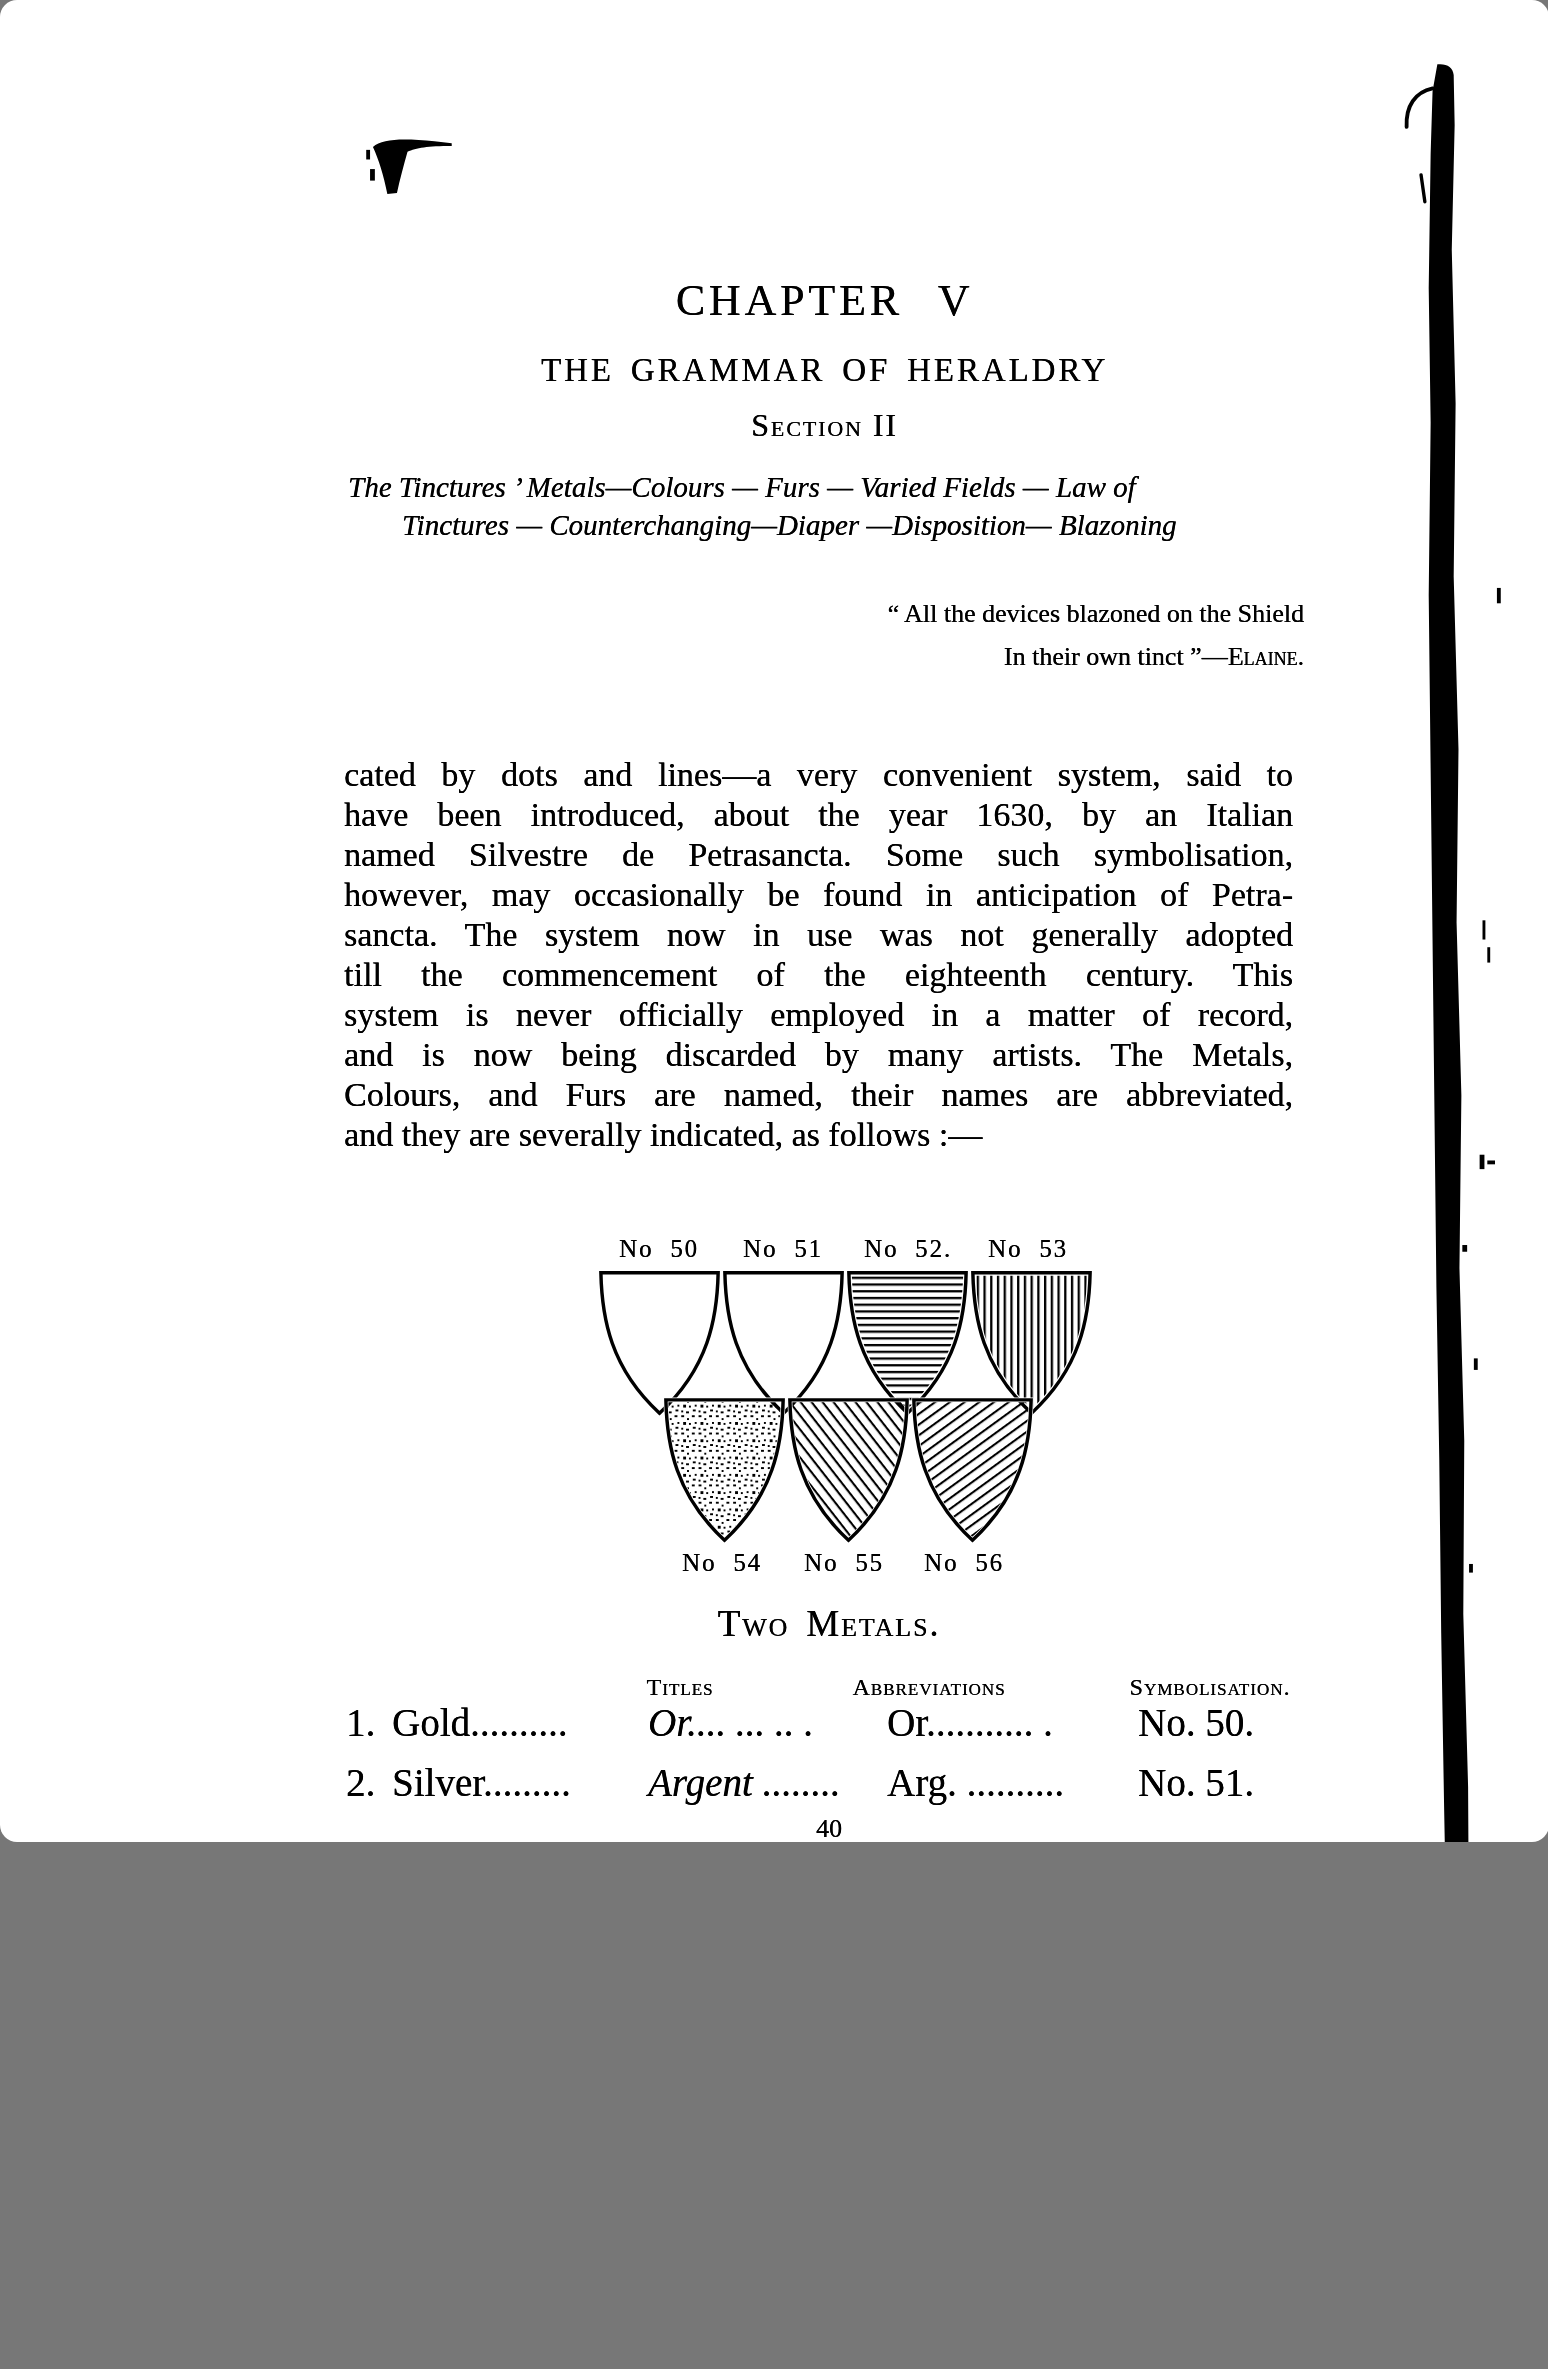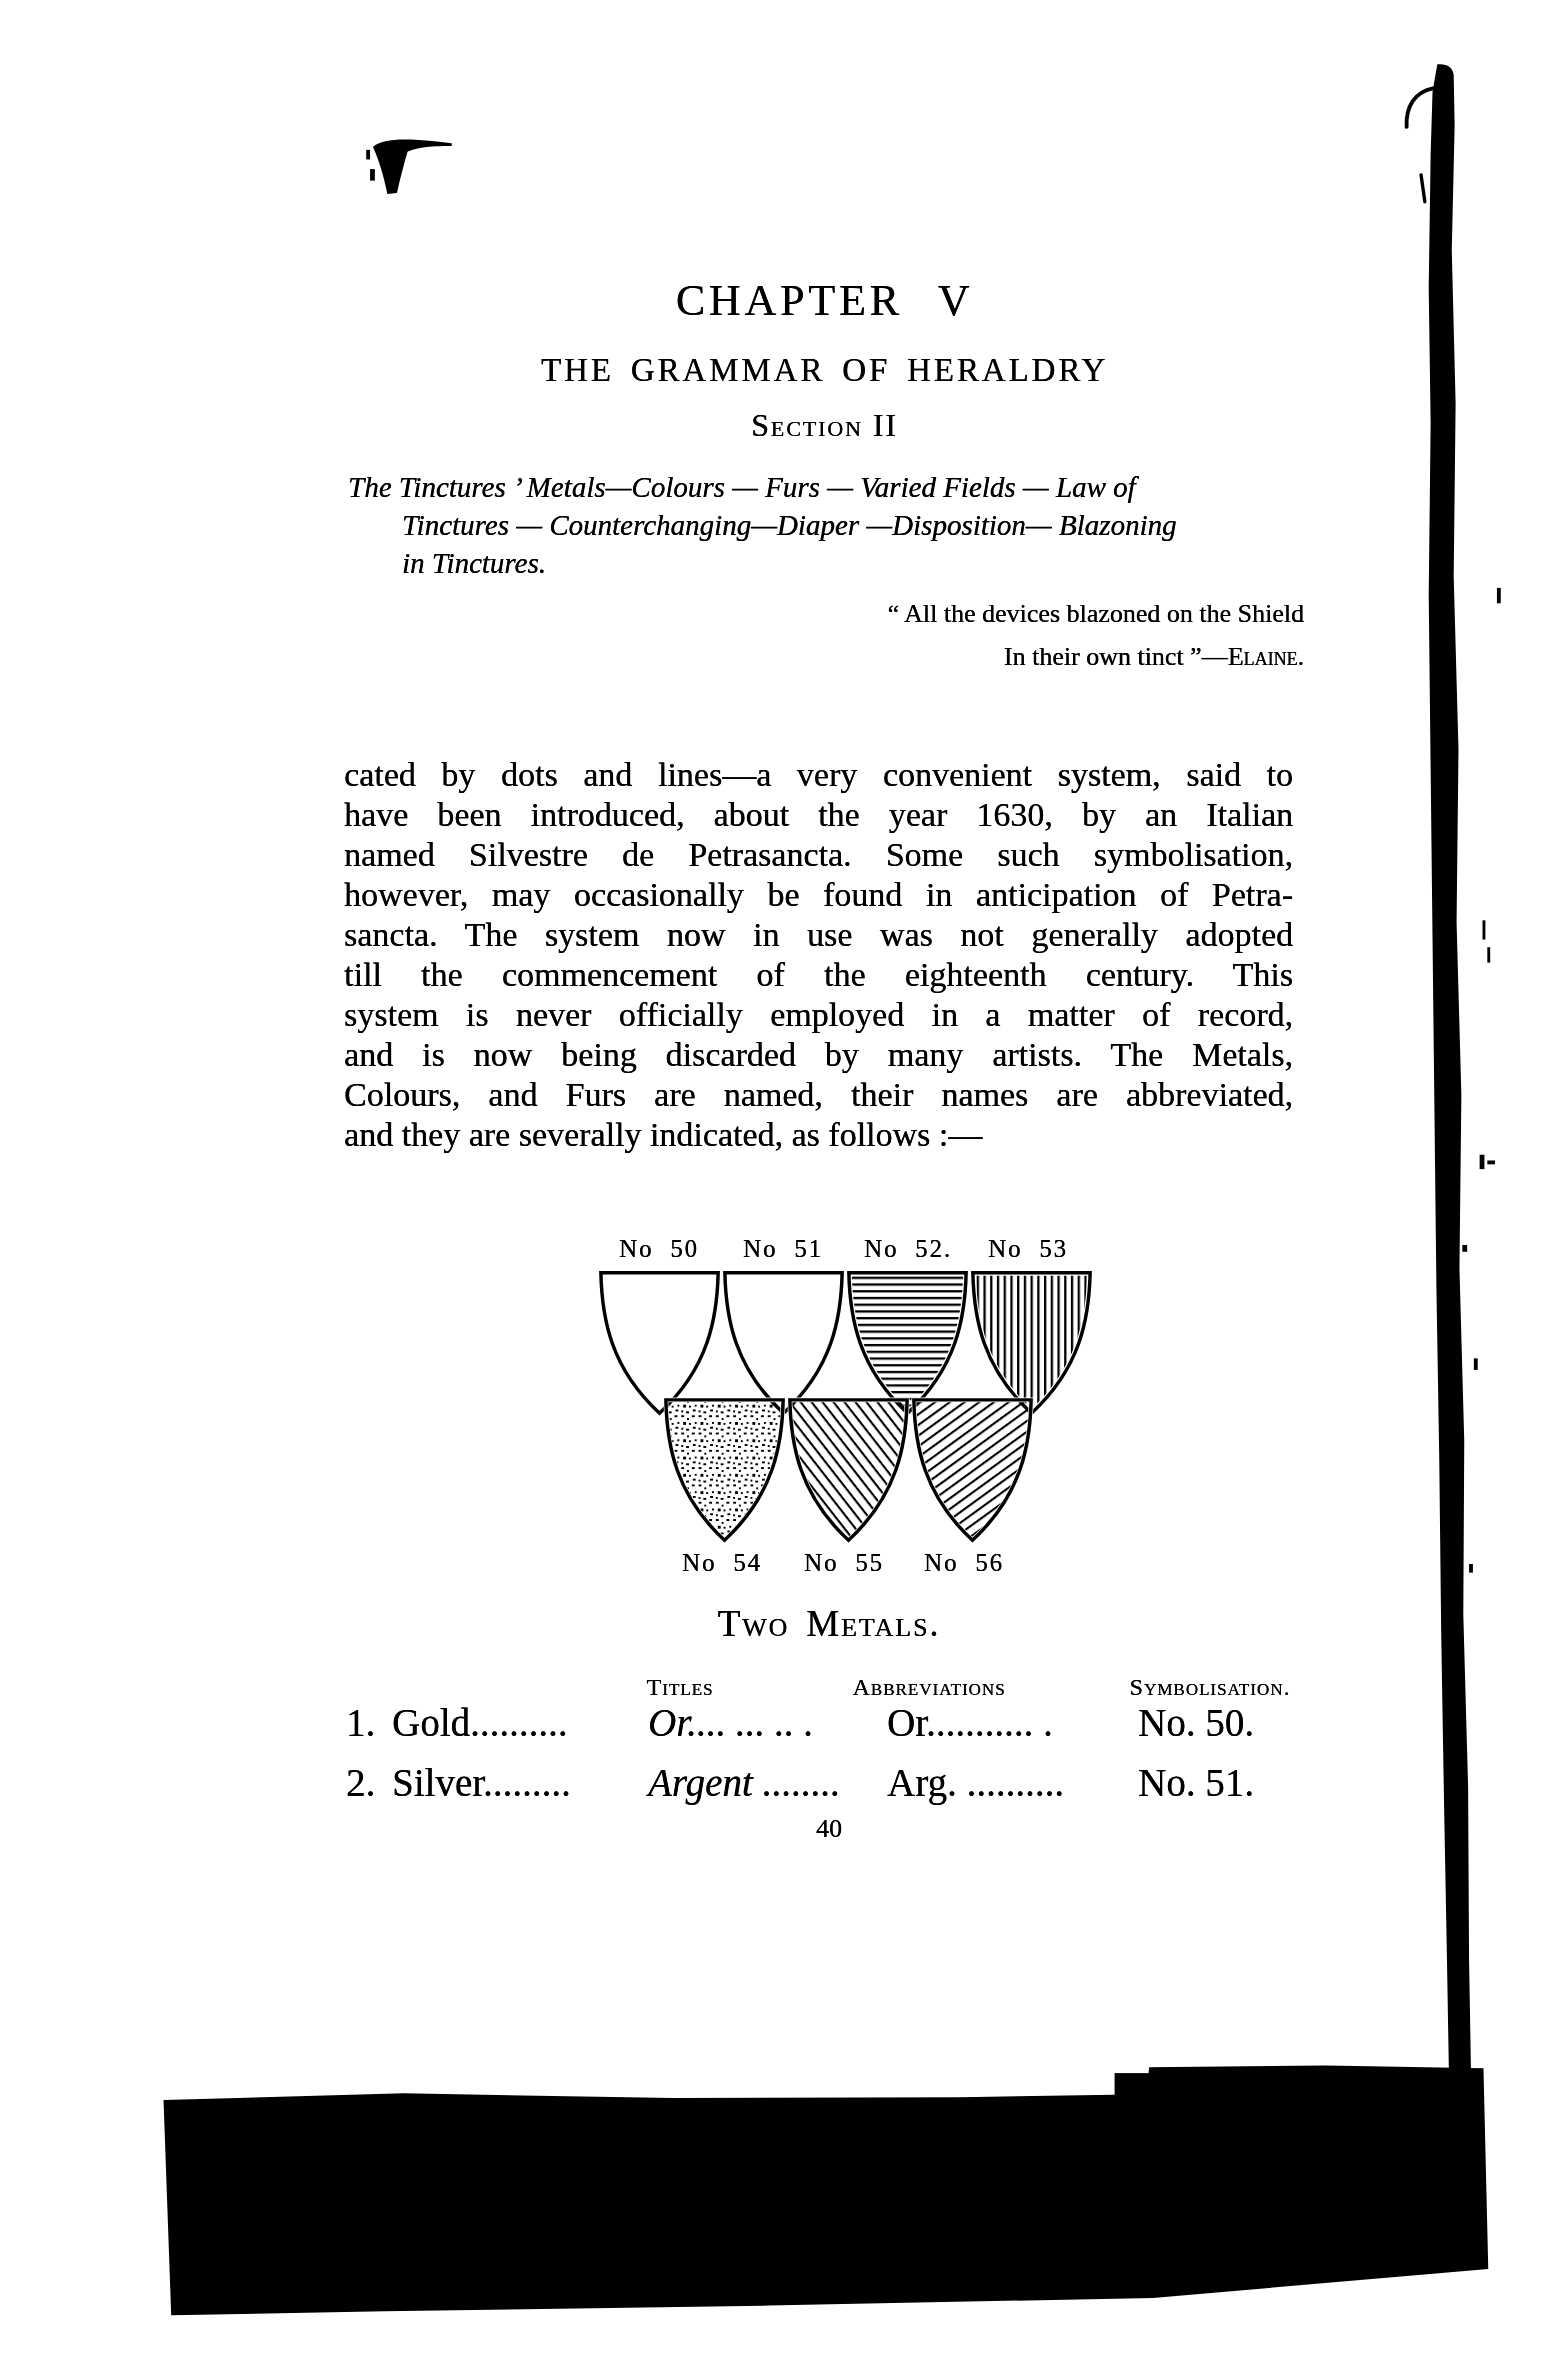--- a/index.html
+++ b/index.html
@@ -1,20 +1,21 @@
 <!DOCTYPE html>
 <html><head>
 <meta charset="utf-8">
 <style>
   html,body{margin:0;padding:0;background:#777;}
   .page{
-    position:relative;width:1549px;height:2369px;margin:0 auto;
+    position:relative;width:1549px;height:1842px;margin:0 auto;
     background:#ffffff;color:#000;overflow:hidden;
     font-family:"Liberation Serif","DejaVu Serif",serif;
     text-shadow:0.3px 0.3px 0 #000;
+    border-radius:17px;
   }
   .abs{position:absolute;}
   .ctr{text-align:center;}
   .it{font-style:italic;}
   .sc{font-variant:small-caps;}
 
   .chapter{left:344px;top:275px;width:961px;font-size:44px;letter-spacing:3.8px;word-spacing:21px;font-weight:normal;margin:0;}
   .subtitle{left:344px;top:352px;width:961px;font-size:33px;letter-spacing:2.9px;word-spacing:5.8px;font-weight:normal;margin:0;}
   .section{left:344px;top:407px;width:961px;font-size:32px;letter-spacing:1.9px;font-weight:normal;margin:0;font-variant:small-caps;}
 
@@ -68,21 +69,20 @@
     <path d="M1479,182 L1483,210" fill="none" stroke="#000" stroke-width="3.5" stroke-linecap="round"></path>
   </svg>
 
   <h1 class="abs ctr chapter">CHAPTER V</h1>
   <h2 class="abs ctr subtitle">THE GRAMMAR OF HERALDRY</h2>
   <h3 class="abs ctr section">Section II</h3>
 
   <div class="abs summary">
     <div class="s-line">The Tinctures ’  Metals—Colours — Furs — Varied Fields — Law of</div>
     <div class="s-line s-indent">Tinctures — Counterchanging—Diaper —Disposition— Blazoning</div>
-    <div class="s-line s-indent">in Tinctures.</div>
   </div>
 
   <div class="abs epigraph">
     <div>“ All the devices blazoned on the Shield</div>
     <div><span>In their own tinct ”—</span><span class="sc">Elaine</span><span>.</span></div>
   </div>
 
   <div class="abs body-text">
     <div class="b-line jline"><span>cated by dots and lines—a very convenient system, said to</span></div>
     <div class="b-line jline"><span>have been introduced, about the year 1630, by an Italian</span></div>

